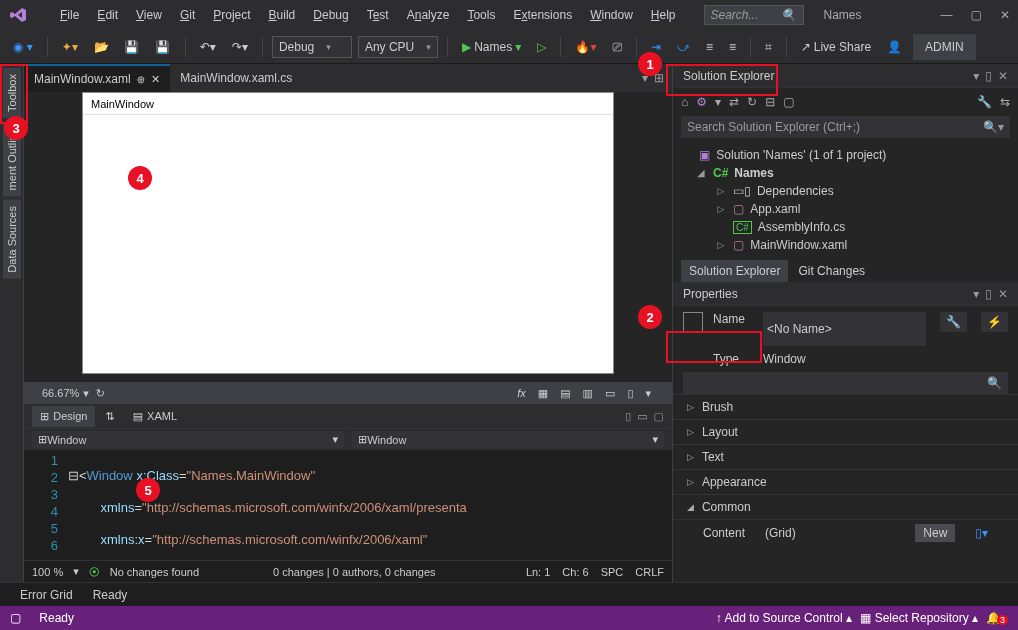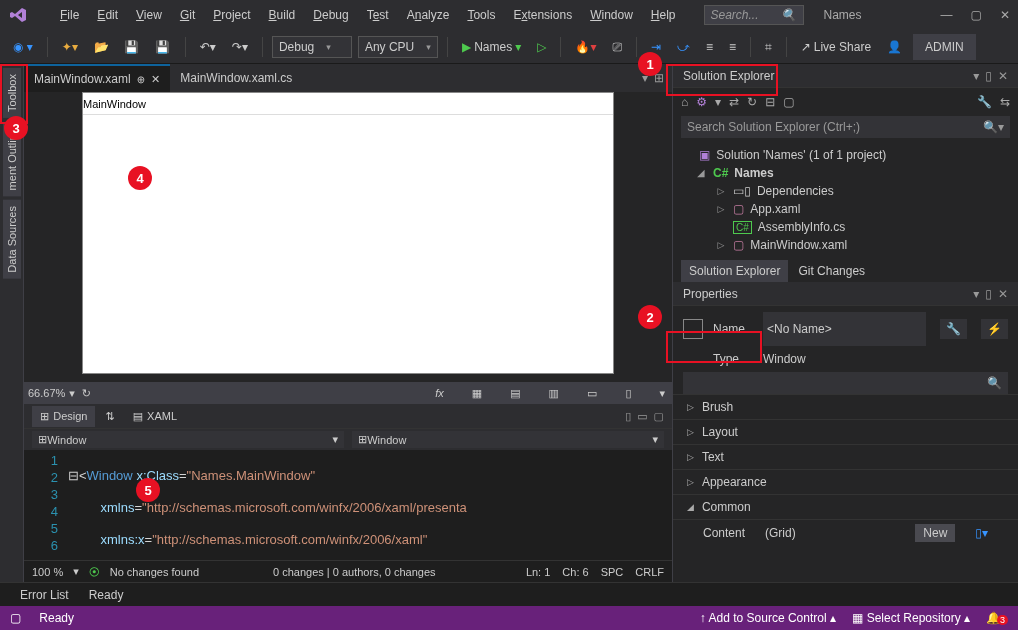--- a/index.html
+++ b/index.html
@@ -26,22 +26,22 @@
 .editor-area { flex: 1; display: flex; flex-direction: column; background: #1e1e1e; min-width:0; }
 .tab-row { height: 28px; background: #2d2d30; display: flex; align-items: stretch; }
 .doc-tab { padding: 5px 10px; display: flex; align-items: center; gap: 6px; font-size: 12px; }
 .doc-tab.active { background: #1e1e1e; border-top: 2px solid #0e639c; }
 .doc-tab .pin { font-size: 10px; }
 .doc-tab .close { font-size: 11px; }
 .tab-row .tab-extras { margin-left:auto; display:flex; align-items:center; gap:6px; padding-right:8px; color:#999;}
 .designer { flex: 1; display: flex; flex-direction: column; background: #252526; min-height:0;}
 .designer-canvas { flex: 1; display: flex; align-items: center; justify-content: center; background: #252526; position:relative; overflow:hidden;}
 .mock-window { width: 530px; height: 280px; background: #fff; box-shadow: 0 0 0 1px #888; position:relative; top:-4px;}
-.mock-title { height: 22px; background: #fff; color: #000; font-size: 11px; display: flex; align-items: center; border-bottom:1px solid #ddd;}
-.designer-bar { height: 22px; background: #3f3f46; display: flex; align-items: center; padding: 0 4px; gap: 22px; font-size: 11px; }
+.mock-title { height: 22px; background: #fff; color: #000; font-size: 11px; padding-left: 8px; display: flex; align-items: center; border-bottom:1px solid #ddd;}
+.designer-bar { height: 22px; background: #3f3f46; display: flex; align-items: center; padding: 0 18px; gap: 6px; font-size: 11px; }
 .designer-bar .zoom { margin-right: auto; display:flex; gap:4px; align-items:center;}
 .designer-bar .ico { padding:0 3px; }
 .design-xaml-tabs { height: 24px; background: #2d2d30; display: flex; align-items: center; padding: 0 8px; gap: 2px; font-size: 11px; }
 .dx-tab { padding: 4px 8px; display:flex; align-items:center; gap:4px;}
 .dx-tab.active { background: #3f3f46; }
 .design-xaml-tabs .extras { margin-left:auto; display:flex; gap:6px; color:#999;}
 .nav-row { height: 22px; background: #2d2d30; display: flex; align-items: center; padding: 0 8px; gap: 8px; font-size: 11px; border-top:1px solid #333;}
 .nav-combo { flex:1; background: #333337; padding: 2px 6px; display: flex; align-items: center; }
 .code-area { flex: 0 0 110px; background: #1e1e1e; display: flex; font-family: Consolas, monospace; font-size: 13px; overflow:hidden;}
 .gutter { width: 44px; background: #1e1e1e; color: #2b91af; text-align: right; padding-right: 10px; padding-top:2px;}
@@ -65,37 +65,37 @@
 .tree { padding: 2px 8px 6px; font-size: 12px; }
 .tree-row { display: flex; align-items: center; gap: 6px; padding: 2px 0; }
 .tree-row .exp { width: 12px; text-align: center; color:#999; font-size:9px;}
 .tree-row.sel { font-weight: bold; }
 .ico-sln { color:#b180d7; }
 .ico-cs { color:#4ec94e; font-size:10px; border:1px solid #4ec94e; padding:0 2px;}
 .bottom-tabs { display: flex; padding: 0 8px; gap: 2px; font-size: 12px; }
 .bottom-tab { padding: 4px 8px; }
 .bottom-tab.active { background: #3f3f46; }
 .props { flex: 1; display: flex; flex-direction: column; min-height:0;}
-.prop-head { display: flex; align-items: center; padding: 6px 10px; gap: 10px; }
+.prop-head { display: flex; align-items: flex-start; padding: 6px 10px; gap: 10px; }
 .prop-head .square { width: 20px; height: 20px; border: 1px solid #888; }
 .prop-head .label { width: 40px; }
 .prop-head .val-input { flex: 1; background: #333337; padding: 10px 4px; }
 .prop-tool { background: #333337; padding:3px 6px; margin-left:4px;}
 .prop-search { margin: 0 10px; padding: 4px 6px; background: #333337; display:flex;}
 .prop-search .mag{margin-left:auto;}
 .prop-arrange { padding: 8px 10px; font-size: 12px; }
 .prop-cats { border-top:1px solid #333;}
 .prop-cat { padding: 5px 14px; border-bottom: 1px solid #333; display:flex; align-items:center; gap:8px; font-size:12px;}
 .prop-cat .caret { font-size: 9px; color:#aaa;}
 .prop-row { display: flex; padding: 4px 30px; gap: 20px; font-size:12px; align-items:center;}
 .prop-row .btn-new { background:#4a4a50; padding:2px 8px; margin-left:auto;}
 .bottom-bar { height: 24px; background: #1e1e1e; display: flex; align-items: center; padding: 0 10px; font-size: 12px; border-top:1px solid #333;}
 .bottom-bar .tab { padding: 4px 10px; }
 .status-main { height: 24px; background: #68217a; color: #fff; display: flex; align-items: center; padding: 0 10px; font-size: 12px; gap: 18px; }
-.status-main .right { margin-left: auto; display:flex; gap:16px; align-items:center;}
+.status-main .right { margin-left: auto; display:flex; gap:8px; align-items:center;}
 .badge-circle { position:absolute; width: 24px; height: 24px; border-radius: 50%; background: #e81123; color:#fff; font-weight:bold; display:flex; align-items:center; justify-content:center; font-size:13px; z-index: 100; }
 .anno-box { position:absolute; border: 2px solid #e81123; z-index: 99; pointer-events:none;}
 .bell-badge { display:inline-flex; align-items:flex-end;}
 .bell-badge .n { font-size:9px; background:#e81123; border-radius:6px; padding:0 3px; margin-left:-4px;}
 </style>
 </head>
 <body>
 
 <div class="titlebar">
   <div class="vs-logo">
@@ -375,21 +375,21 @@
           <span>(Grid)</span>
           <span class="btn-new">New</span>
           <span style="color:#3794ff;">▯▾</span>
         </div>
       </div>
     </div>
   </div>
 </div>
 
 <div class="bottom-bar">
-  <div class="tab">Error List</div>
+  <div class="tab">Error Grid</div>
   <div class="tab">Ready</div>
 </div>
 
 <div class="status-main">
   <span>▢</span>
   <span>Ready</span>
   <div class="right">
     <span>↑ <span>Add to Source Control</span> ▴</span>
     <span>▦ <span>Select Repository</span> ▴</span>
     <span class="bell-badge">🔔<span class="n">3</span></span>

